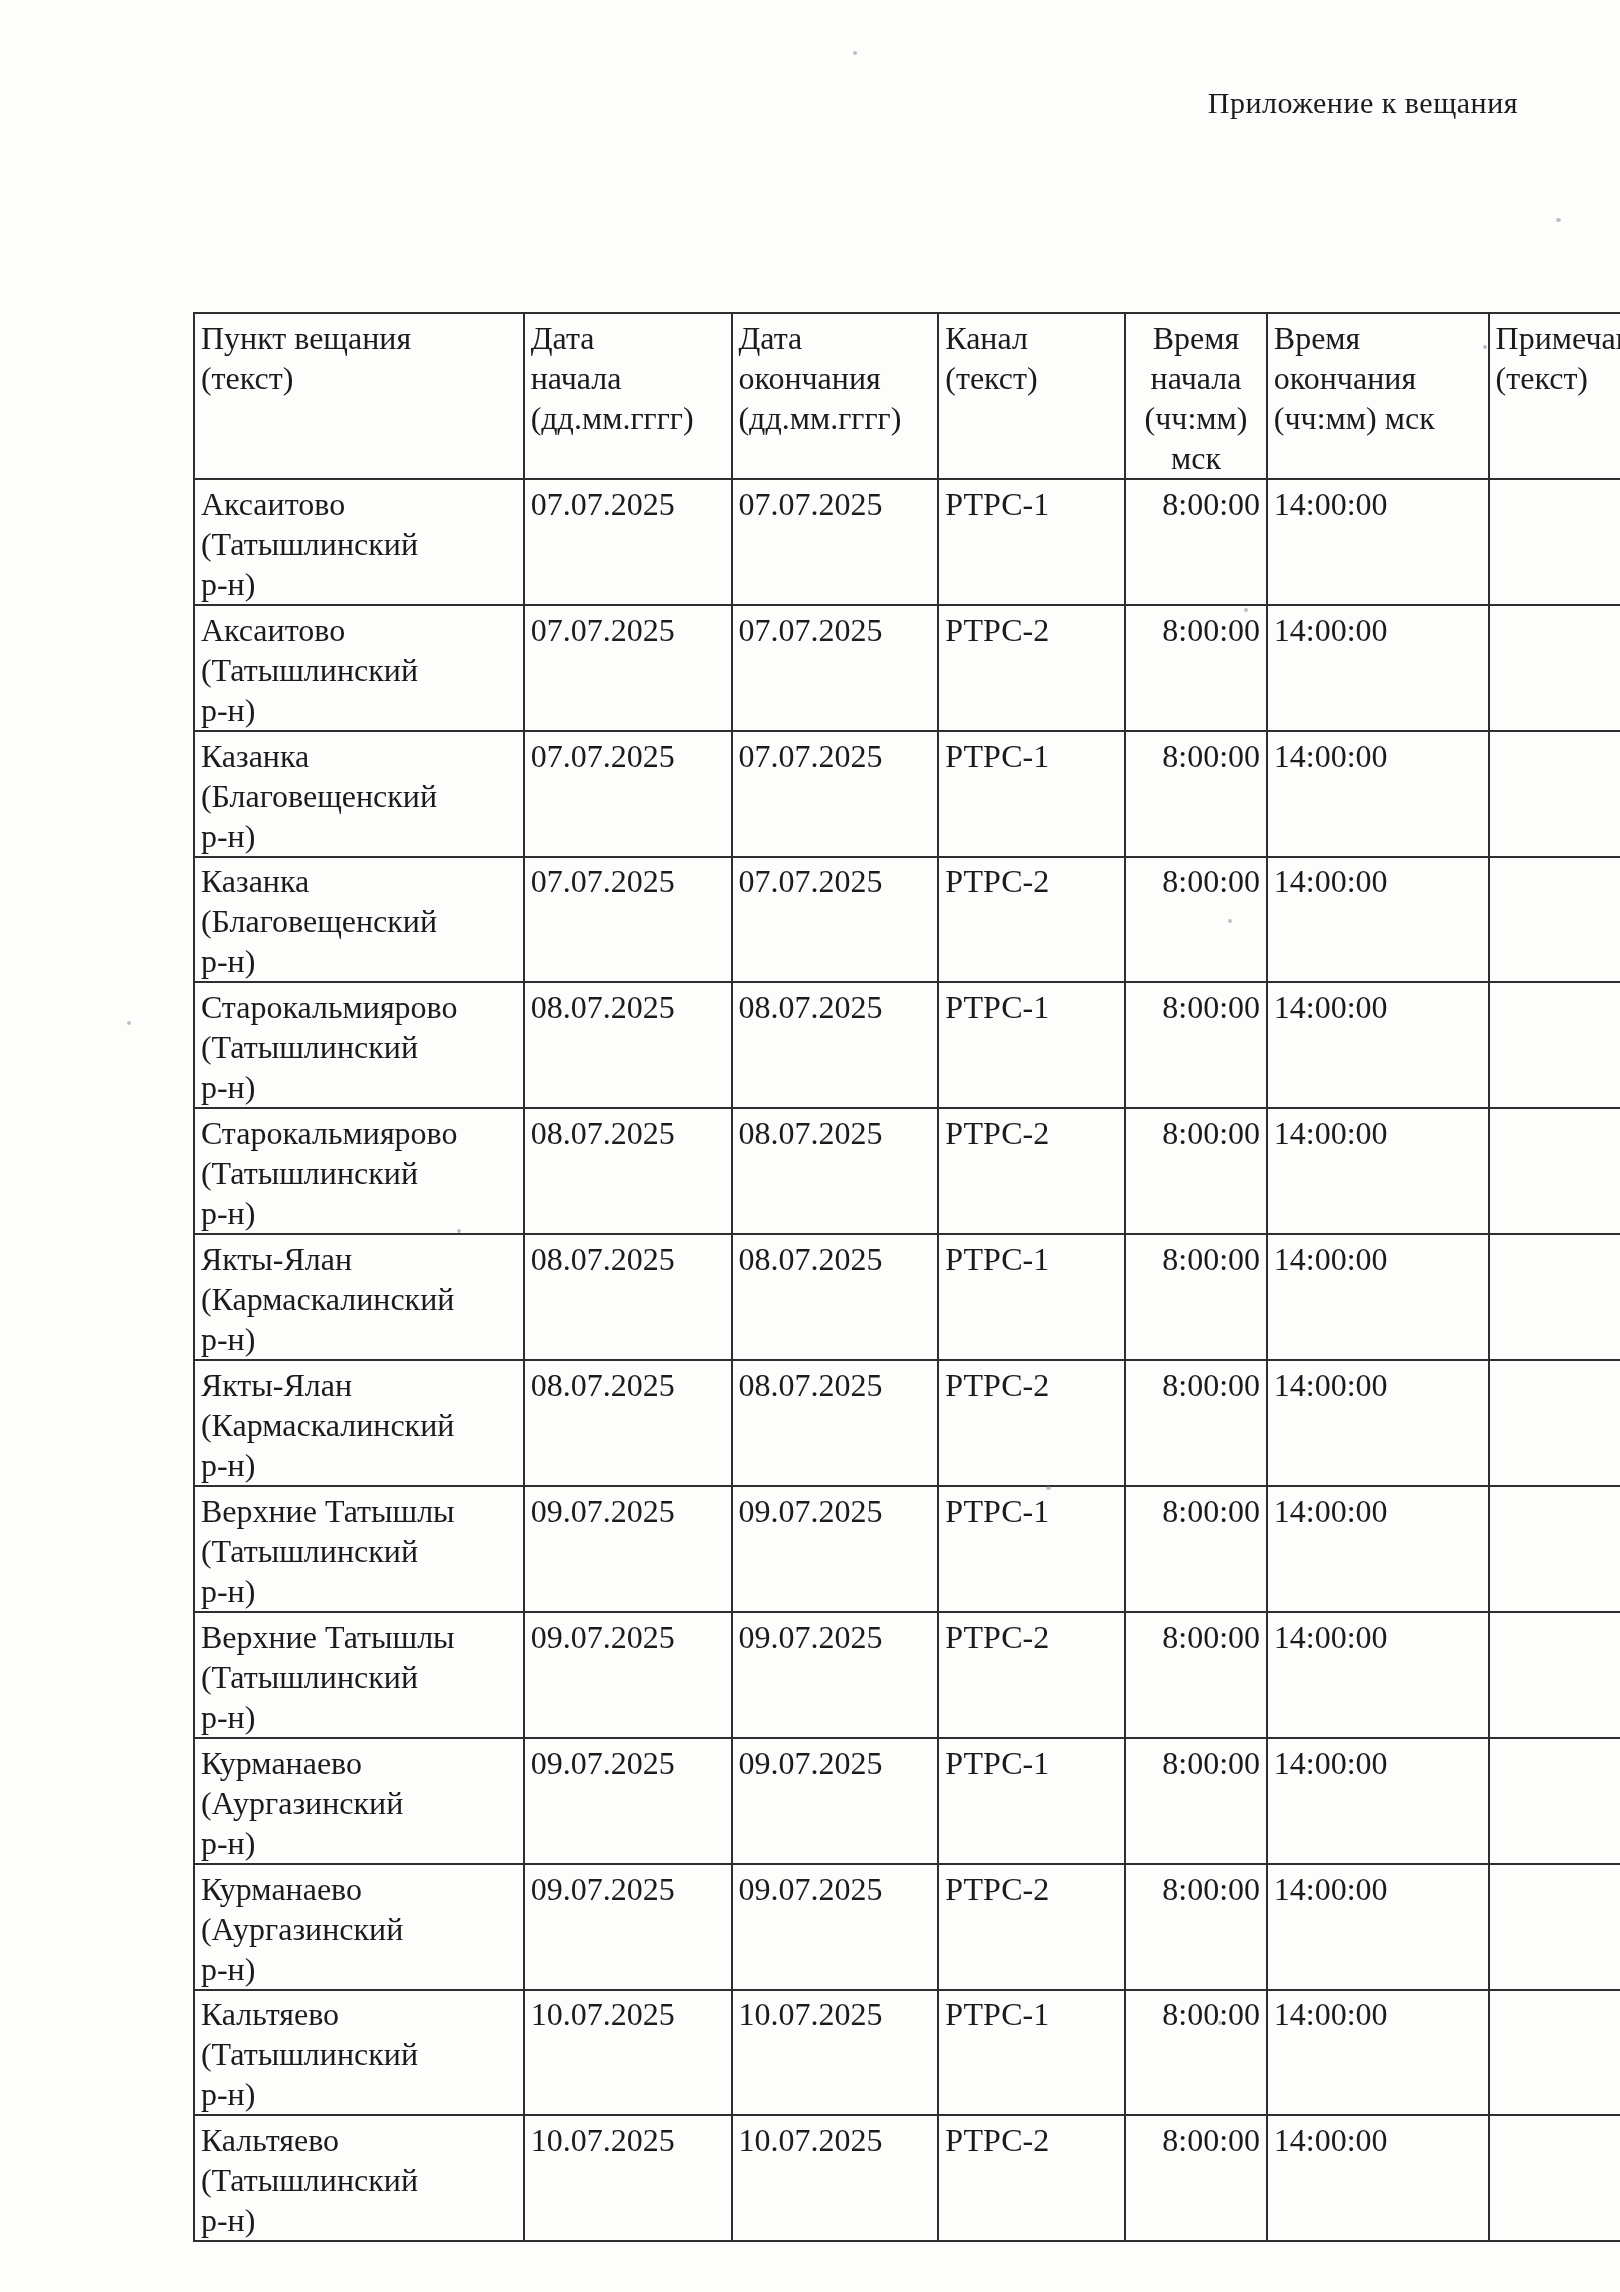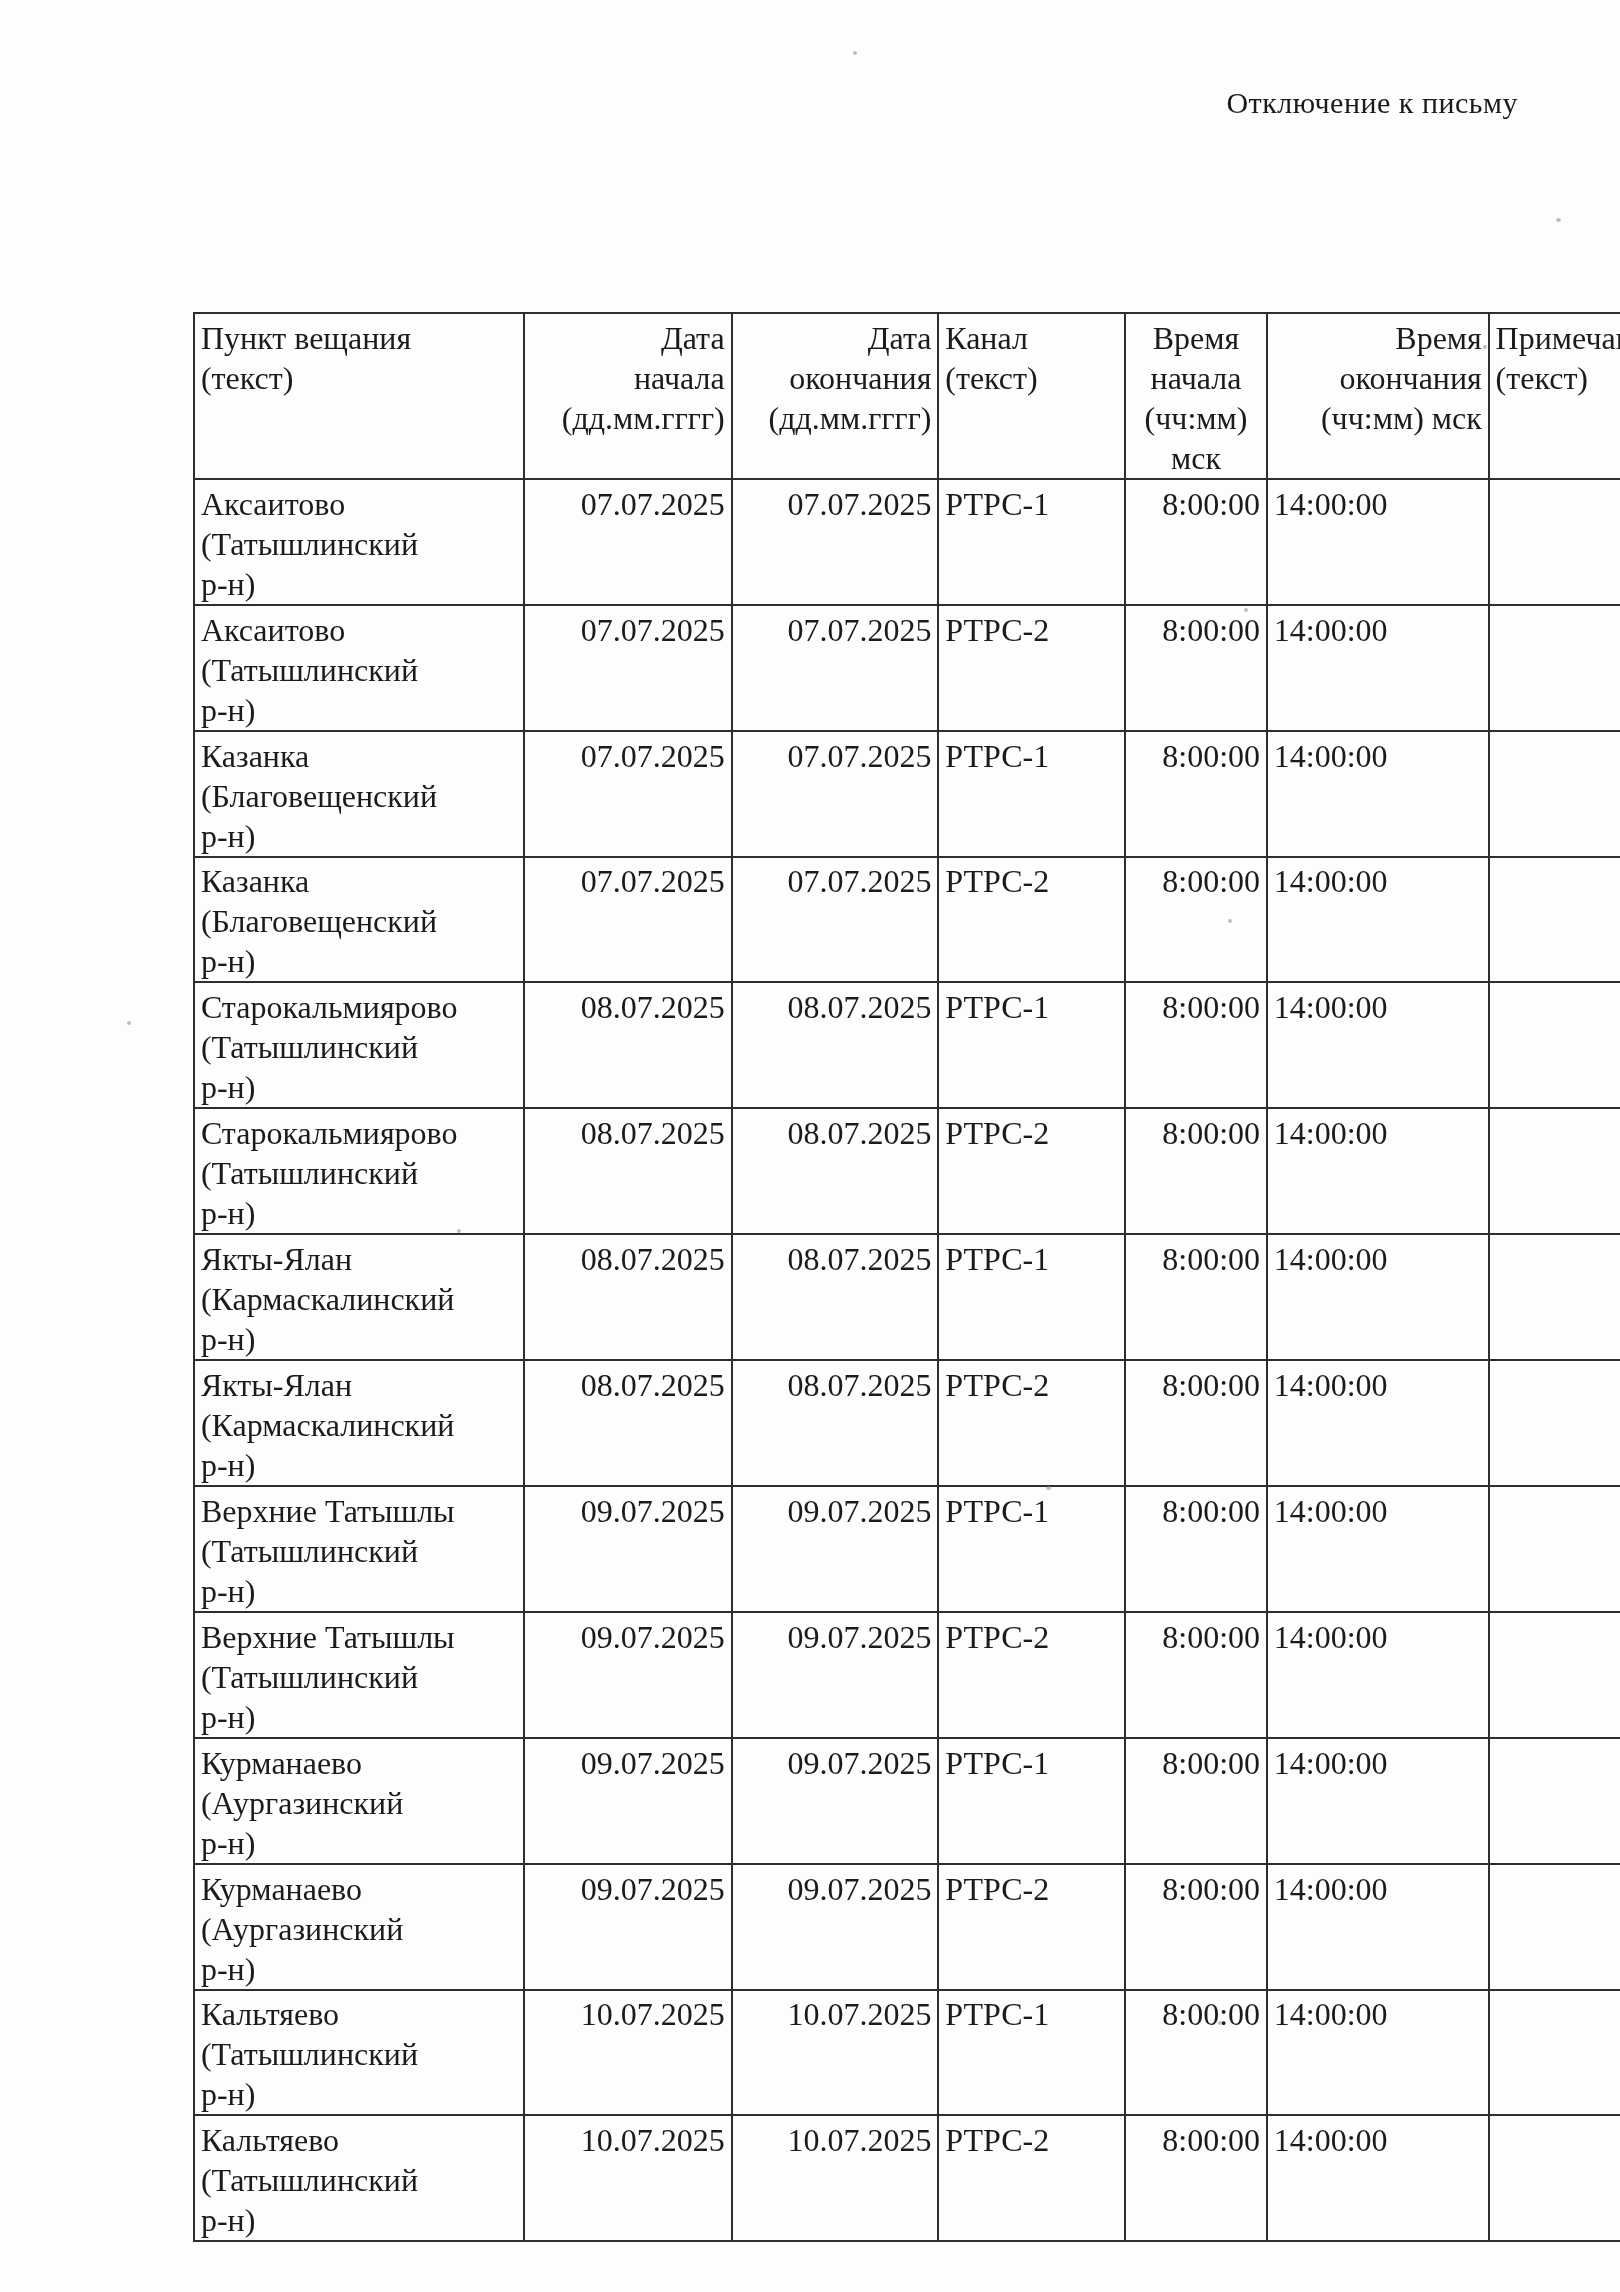--- a/index.html
+++ b/index.html
@@ -59,39 +59,39 @@
   th.col-date_end   { width: 193px; }
   th.col-channel    { width: 173px; }
   th.col-time_start { width: 128px; }
   th.col-time_end   { width: 208px; }
   th.col-note       { width: 195px; }
 
   
   .col-point      { text-align: left;  padding-left: 11.8px; }
   .col-channel    { text-align: left;  padding-left: 10.8px; font-family: Liberation Serif, serif; }
   .col-note       { text-align: left;  padding-left: 10.8px; }
-  .col-date_start, .col-date_end, .col-time_end { text-align: right; }
+  .col-date_start, .col-date_end, .col-time_end { text-align: left; }
   th.col-time_start { text-align: center; }
   td.col-time_start { text-align: right; padding-left: 9.8px; }
   td.col-time_end   { text-align: left; padding-left: 29px; }
 
   
   .speck {
     position: absolute;
     background: #8a8a8a;
     border-radius: 50%;
     opacity: 0.55;
   }
 </style>
 </head>
 <body>
 
 <div class="page">
 
-  <div class="annotation">Отключение к письму</div>
+  <div class="annotation">Приложение к вещания</div>
 
 
   <table class="schedule">
     <thead>
       <tr>
           <th class="col-point">Пункт вещания
 (текст)</th>
           <th class="col-date_start">Дата
 начала
 (дд.мм.гггг)</th>

